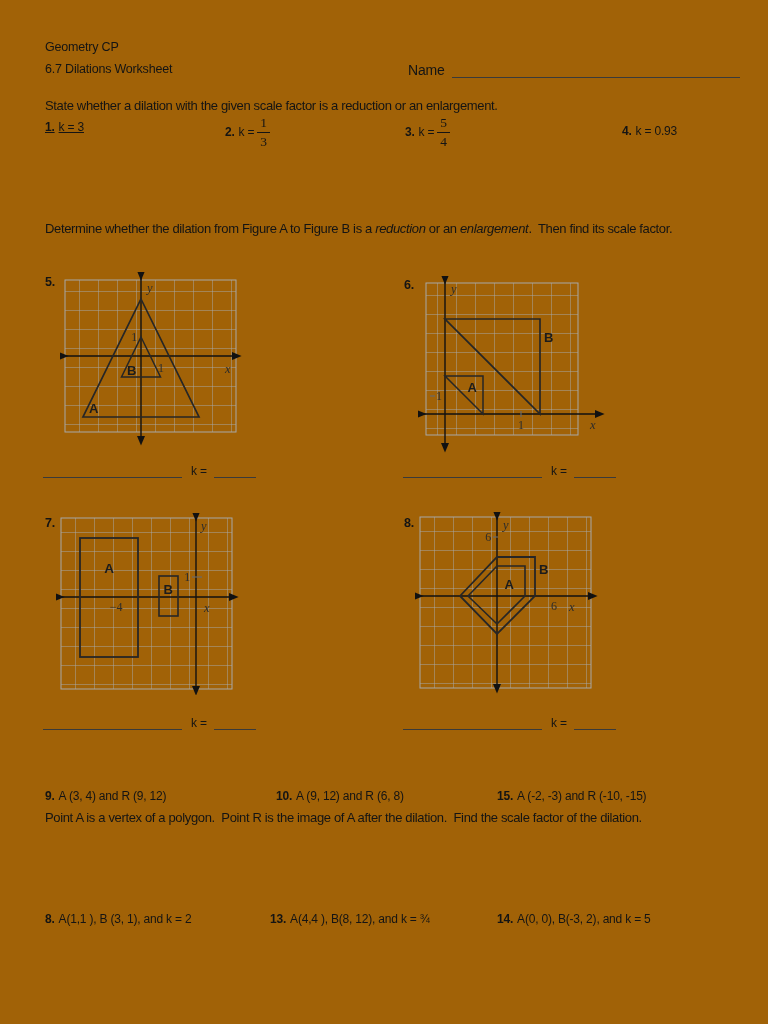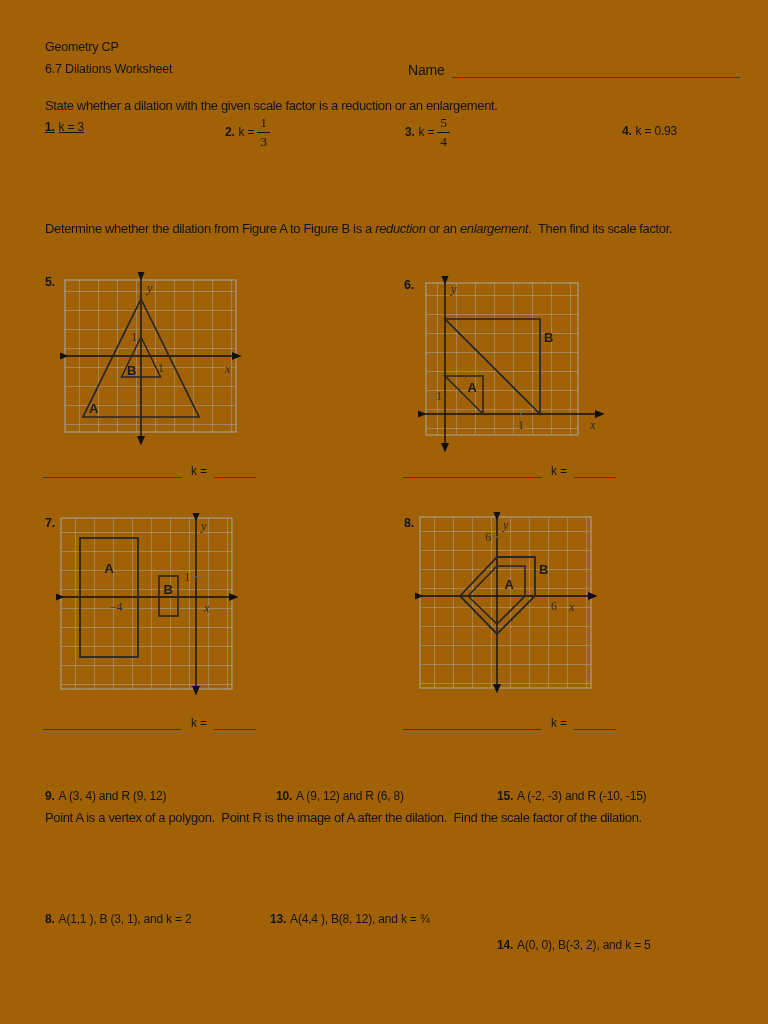--- a/index.html
+++ b/index.html
@@ -182,15 +182,15 @@
     <span class="blankline" style="width:42px;"></span>
   </div>
 
   <div class="abs instr" style="left:45px;top:810px;">Point A is a vertex of a polygon.  Point R is the image of A after the dilation.  Find the scale factor of the dilation.</div>
   <div class="abs prob" style="left:45px;top:789px;"><span class="pnum">9.</span><span>A (3, 4) and R (9, 12)</span></div>
   <div class="abs prob" style="left:263px;top:789px;margin-left:13px;"><span class="pnum">10.</span><span>A (9, 12) and R (6, 8)</span></div>
   <div class="abs prob" style="left:497px;top:789px;"><span class="pnum">15.</span><span>A (-2, -3) and R (-10, -15)</span></div>
 
   <div class="abs prob" style="left:45px;top:912px;"><span class="pnum">8.</span><span>A(1,1 ), B (3, 1), and k = 2</span></div>
   <div class="abs prob" style="left:270px;top:912px;"><span class="pnum">13.</span><span>A(4,4 ), B(8, 12), and k = ¾</span></div>
-  <div class="abs prob" style="left:497px;top:912px;margin-top:26px;"><span class="pnum">14.</span><span>A(0, 0), B(-3, 2), and k = 5</span></div>
+  <div class="abs prob" style="left:497px;top:912px;"><span class="pnum">14.</span><span>A(0, 0), B(-3, 2), and k = 5</span></div>
 
 </div>
 
 </body></html>

